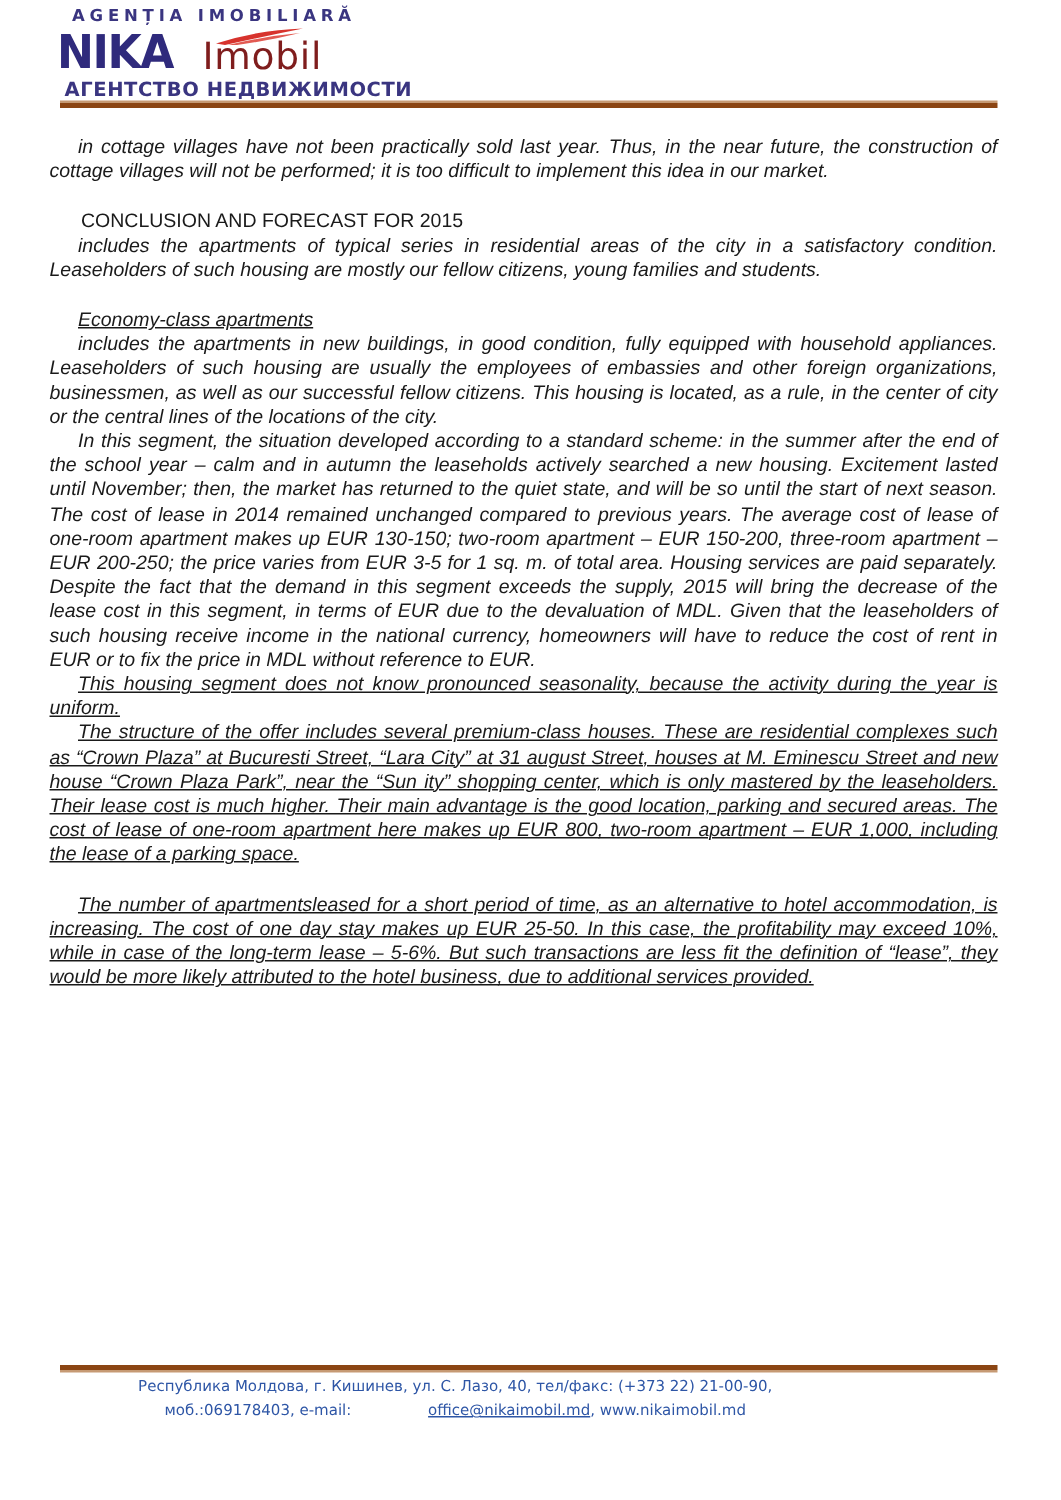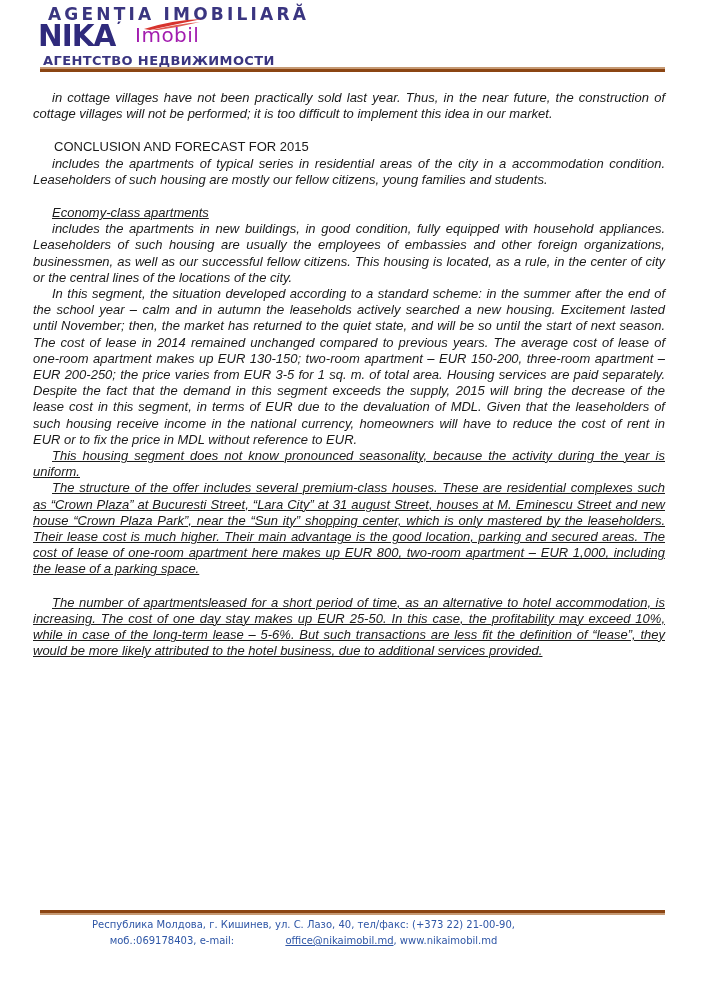--- a/index.html
+++ b/index.html
@@ -1,20 +1,20 @@
 <!DOCTYPE html>
 <html><head>
   <meta charset="utf-8">
   <style>
     html, body { margin: 0; padding: 0; background: #ffffff; }
     body { width: 707px; height: 1000px; position: relative; overflow: hidden; font-family: "Liberation Sans", sans-serif; color: #1a1a1a; }
     .header { position: absolute; left: 40px; top: 0; width: 627px; height: 80px; }
-    .logo-top { position: absolute; left: 48px; top: 4px; font-size: 17px; font-weight: bold; letter-spacing: 3.2px; color: #3a3580; font-family: "DejaVu Sans", sans-serif; }
+    .logo-top { position: absolute; left: 48px; top: 4px; font-size: 11px; font-weight: bold; letter-spacing: 3.2px; color: #3a3580; font-family: "DejaVu Sans", sans-serif; }
     .logo-nika { position: absolute; left: 38px; top: 17px; font-size: 31px; font-weight: 900; color: #2f2a7c; font-family: "DejaVu Sans", sans-serif; letter-spacing: -1px; transform: scaleX(0.95); transform-origin: left; }
-    .logo-imobil { position: absolute; left: 135px; top: 23px; font-size: 20px; color: #a21caf; font-family: "DejaVu Sans", sans-serif; letter-spacing: 0.5px; }
+    .logo-imobil { position: absolute; left: 135px; top: 23px; font-size: 25px; color: #7f1d1d; font-family: "DejaVu Sans", sans-serif; letter-spacing: 0.5px; }
     .logo-swoosh { position: absolute; left: 142px; top: 18px; width: 62px; height: 12px; }
     .logo-ru { position: absolute; left: 43px; top: 53px; font-size: 13px; font-weight: bold; color: #3a3580; font-family: "DejaVu Sans", sans-serif; letter-spacing: 0.4px; }
     .header-rule { position: absolute; left: 40px; top: 67px; width: 625px; height: 5px; background: linear-gradient(#c69a74 0 35%, #8b4513 35% 100%); }
 
     .content { position: absolute; left: 33px; top: 90px; width: 632px; font-size: 13px; line-height: 16.2px; font-style: italic; text-align: justify; }
     .content p { margin: 0; }
     .indent { text-indent: 19px; }
     .indent-big { text-indent: 66px; }
     .heading { font-style: normal; margin-top: 17px !important; text-indent: 21px; }
     .sub { text-decoration: underline; }
@@ -35,21 +35,21 @@
   <path d="M2 11 Q30 2 60 1 Q35 6 8 12 Z" fill="#d7332d"></path>
   <path d="M10 12 Q35 6 58 4 Q38 9 16 12 Z" fill="#e25a52"></path>
 </svg>
 <div class="logo-imobil">Imobil</div>
 <div class="logo-ru">АГЕНТСТВО НЕДВИЖИМОСТИ</div>
 <div class="header-rule"></div>
 
 <div class="content">
   <p class="indent">in cottage villages have not been practically sold last year. Thus, in the near future, the construction of cottage villages will not be performed; it is too difficult to implement this idea in our market.</p>
   <p class="heading">CONCLUSION AND FORECAST FOR 2015</p>
-  <p class="indent">includes the apartments of typical series in residential areas of the city in a accommodation condition. Leaseholders of such housing are mostly our fellow citizens, young families and students.</p>
+  <p class="indent">includes the apartments of typical series in residential areas of the city in a satisfactory condition. Leaseholders of such housing are mostly our fellow citizens, young families and students.</p>
   <p class="indent gap sub">Economy-class apartments</p>
   <p class="indent">includes the apartments in new buildings, in good condition, fully equipped with household appliances. Leaseholders of such housing are usually the employees of embassies and other foreign organizations, businessmen, as well as our successful fellow citizens. This housing is located, as a rule, in the center of city or the central lines of the locations of the city.</p>
   <p class="indent">In this segment, the situation developed according to a standard scheme: in the summer after the end of the school year – calm and in autumn the leaseholds actively searched a new housing. Excitement lasted until November; then, the market has returned to the quiet state, and will be so until the start of next season. The cost of lease in 2014 remained unchanged compared to previous years. The average cost of lease of one-room apartment makes up EUR 130-150; two-room apartment – EUR 150-200, three-room apartment – EUR 200-250; the price varies from EUR 3-5 for 1 sq. m. of total area. Housing services are paid separately. Despite the fact that the demand in this segment exceeds the supply, 2015 will bring the decrease of the lease cost in this segment, in terms of EUR due to the devaluation of MDL. Given that the leaseholders of such housing receive income in the national currency, homeowners will have to reduce the cost of rent in EUR or to fix the price in MDL without reference to EUR.</p>
   <p class="indent u">This housing segment does not know pronounced seasonality, because the activity during the year is uniform.</p>
   <p class="indent u">The structure of the offer includes several premium-class houses. These are residential complexes such as “Crown Plaza” at Bucuresti Street, “Lara City” at 31 august Street, houses at M. Eminescu Street and new house “Crown Plaza Park”, near the “Sun ity” shopping center, which is only mastered by the leaseholders. Their lease cost is much higher. Their main advantage is the good location, parking and secured areas. The cost of lease of one-room apartment here makes up EUR 800, two-room apartment – EUR 1,000, including the lease of a parking space.</p>
   <p class="indent u gap">The number of apartmentsleased for a short period of time, as an alternative to hotel accommodation, is increasing. The cost of one day stay makes up EUR 25-50. In this case, the profitability may exceed 10%, while in case of the long-term lease – 5-6%. But such transactions are less fit the definition of “lease”, they would be more likely attributed to the hotel business, due to additional services provided.</p>
 </div>
 
 <div class="footer-rule"></div>
 <div class="footer">

